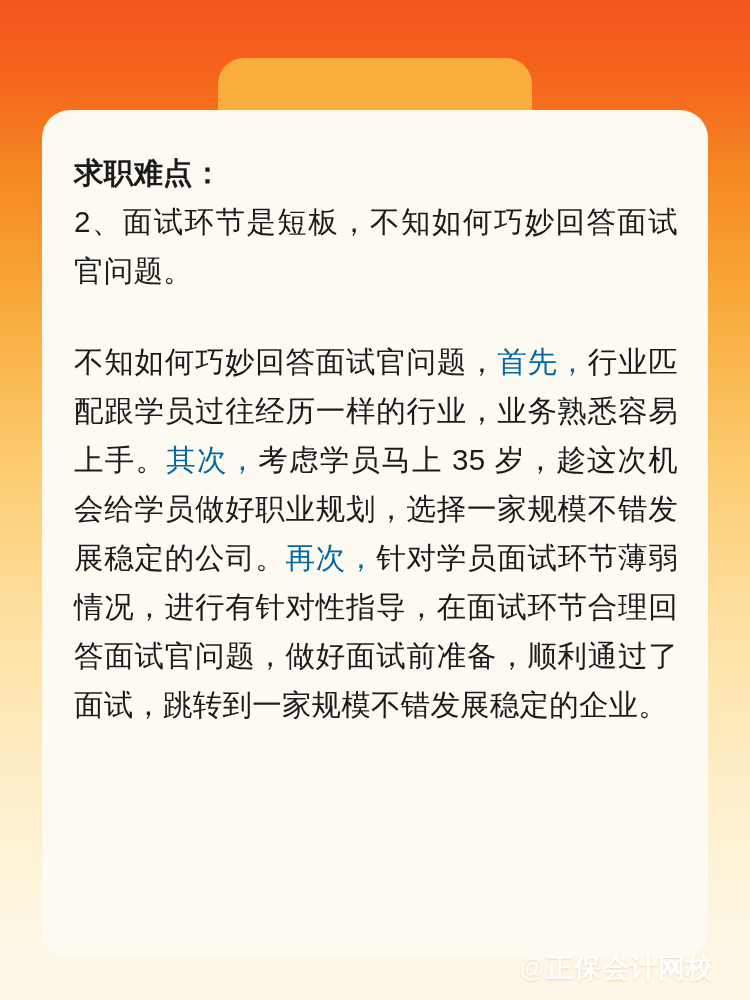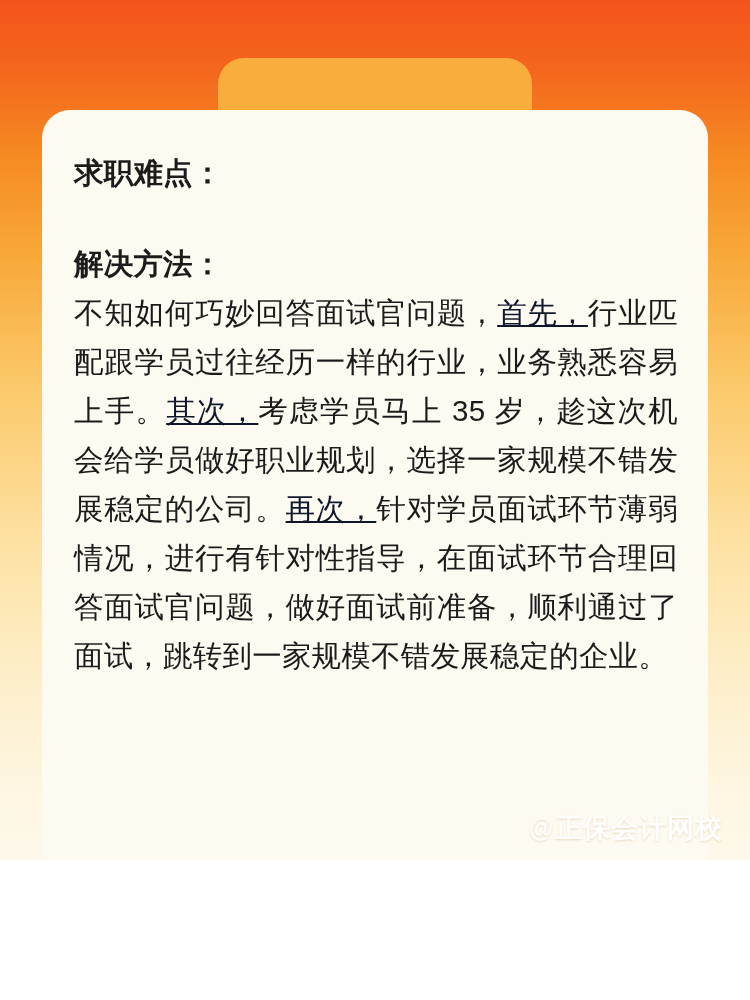--- a/index.html
+++ b/index.html
@@ -8,21 +8,21 @@
   }
   body {
     width: 750px;
     height: 1000px;
     font-family: "Liberation Sans", sans-serif;
     overflow: hidden;
   }
   .poster {
     position: relative;
     width: 750px;
-    height: 860px;
+    height: 1000px;
     background: linear-gradient(180deg, #f4541c 0%, #f4661d 8%, #f58a22 18%, #f8a93a 30%, #fbc96a 45%, #fde0a0 62%, #fdeec8 78%, #fdf6e2 92%, #fdf8ea 100%);
     overflow: hidden;
   }
   .tab {
     position: absolute;
     top: 58px;
     left: 218px;
     width: 314px;
     height: 90px;
     background: #f8ad3c;
@@ -52,26 +52,25 @@
     display: block;
     margin-bottom: 0;
   }
   .para {
     display: block;
   }
   .block-gap {
     height: 42px;
   }
   .hl {
-    color: #0f172a;
-    text-decoration: underline;
+    color: #0369a1;
   }
   .watermark {
     position: absolute;
-    right: 27px;
+    right: 36px;
     bottom: 14px;
     font-size: 27px;
     color: #ffffff;
     font-weight: bold;
     letter-spacing: 1px;
     text-shadow: 0 1px 2px rgba(180,120,40,0.25);
   }
   .wm-at {
     font-weight: normal;
     font-size: 25px;
@@ -81,26 +80,26 @@
 <body>
 
 <div class="poster">
 
   <div class="tab"></div>
 
   <div class="card">
 
     <div class="body-text">
       <span class="heading">求职难点：</span>
+      <span class="para">2、面试环节是短板，不知如何巧妙回答面试官问题。</span>
     </div>
 
     <div class="block-gap"></div>
 
     <div class="body-text">
-      <span class="heading">解决方法：</span>
       <span class="para"><span>不知如何巧妙回答面试官问题，</span><span class="hl">首先，</span><span>行业匹配跟学员过往经历一样的行业，业务熟悉容易上手。</span><span class="hl">其次，</span><span>考虑学员马上 35 岁，趁这次机会给学员做好职业规划，选择一家规模不错发展稳定的公司。</span><span class="hl">再次，</span><span>针对学员面试环节薄弱情况，进行有针对性指导，在面试环节合理回答面试官问题，做好面试前准备，顺利通过了面试，跳转到一家规模不错发展稳定的企业。</span></span>
     </div>
 
   </div>
 
   <div class="watermark"><span class="wm-at">@</span><span>正保会计网校</span></div>
 
 </div>
 
 </body></html>

